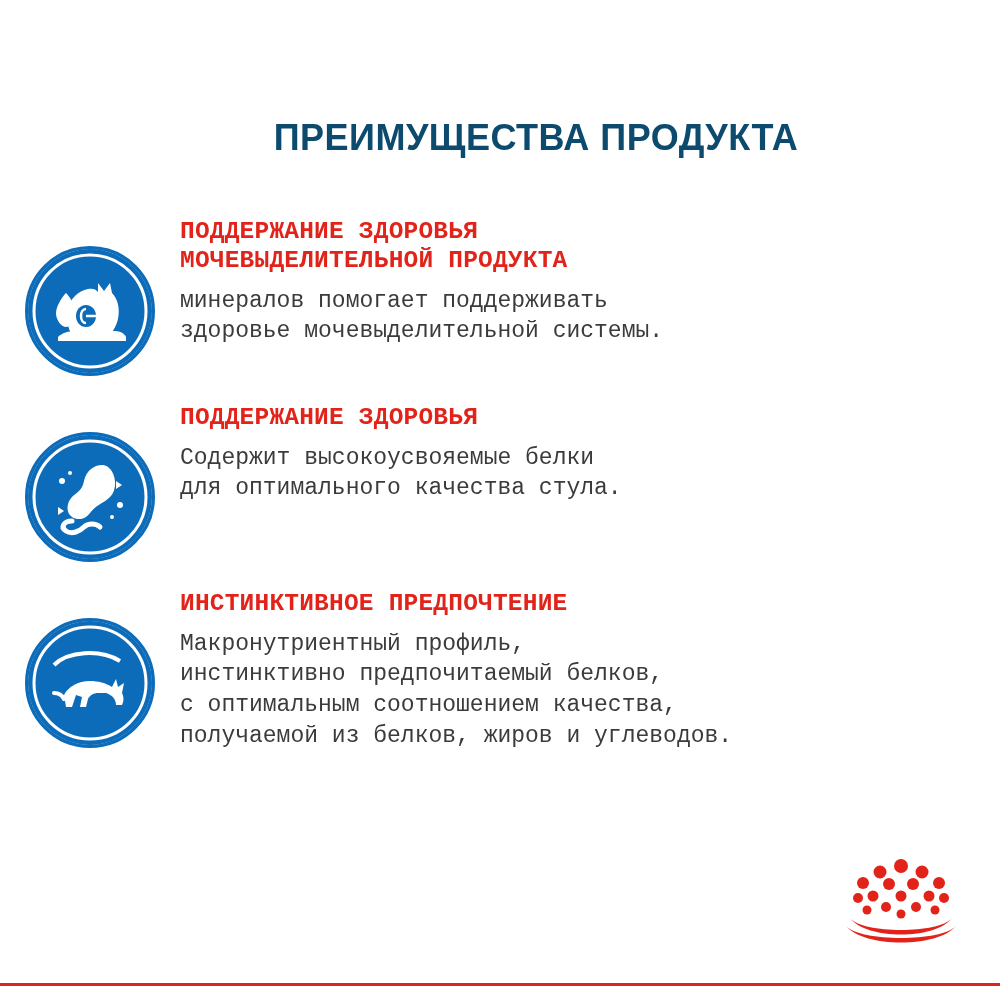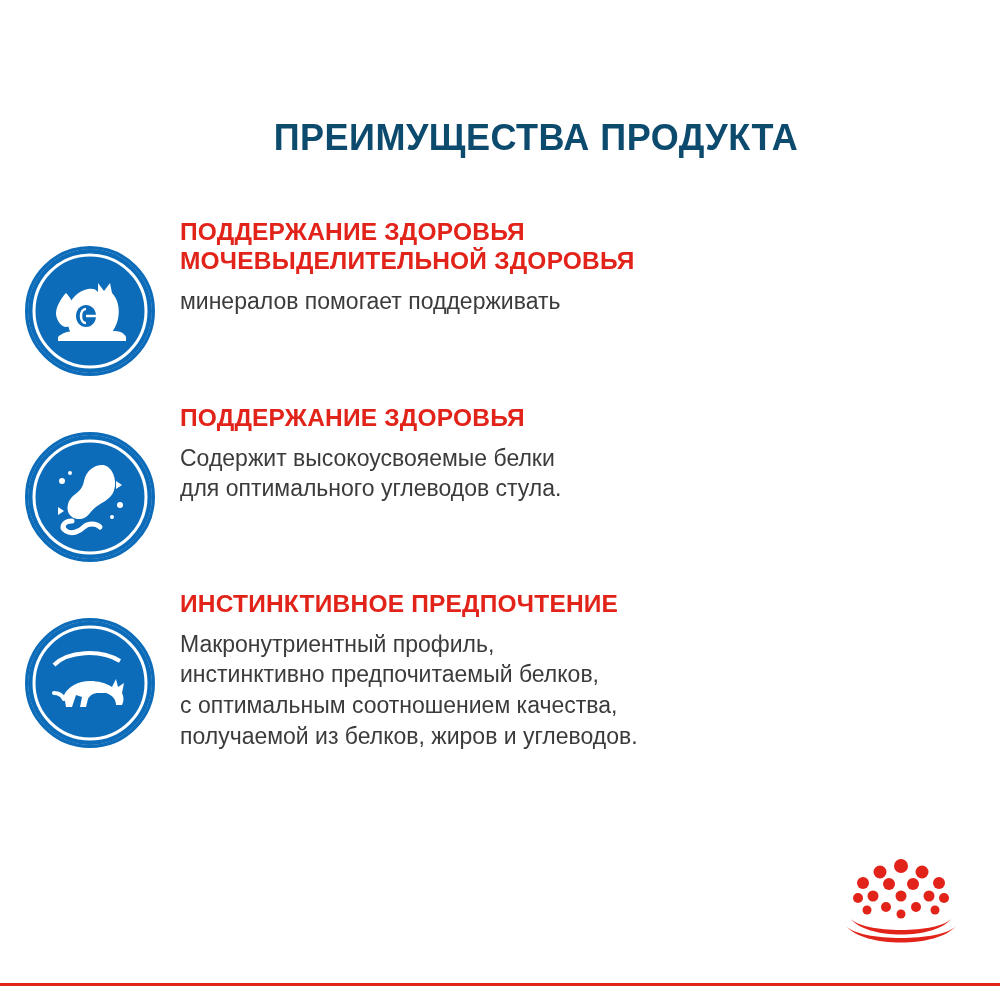--- a/index.html
+++ b/index.html
@@ -30,20 +30,21 @@
     letter-spacing: 0.5px;
     line-height: 1.1;
     white-space: nowrap;
     padding-left: 36px;
   }
   .benefits {
     position: absolute;
     top: 218px;
     left: 0;
     width: 820px;
+    font-family: Liberation Mono, monospace;
   }
   .benefit {
     display: flex;
     align-items: flex-start;
     margin-bottom: 28px;
   }
   .icon-wrap {
     flex: 0 0 auto;
     width: 180px;
     display: flex;
@@ -135,24 +136,25 @@
 
             <path d="M58 56 C52 56 48 61 48 67 C48 73 52 78 58 78 C64 78 68 73 68 67 C68 61 64 56 58 56 Z" fill="#0d6cb9"></path>
             <path d="M58 60 C55 60 53 63 53 67 C53 71 55 74 58 74" fill="none" stroke="#ffffff" stroke-width="2.5"></path>
             <path d="M58 67 L68 67" stroke="#ffffff" stroke-width="2.5"></path>
           </svg>
         </span>
       </div>
       <div class="benefit-text">
         <p class="benefit-heading">
           <span>ПОДДЕРЖАНИЕ ЗДОРОВЬЯ</span><br>
-          <span>МОЧЕВЫДЕЛИТЕЛЬНОЙ ЗДОРОВЬЯ</span>
+          <span>МОЧЕВЫДЕЛИТЕЛЬНОЙ ПРОДУКТА</span>
         </p>
         <p class="benefit-body">
           <span>минералов помогает поддерживать</span>
+          <span>здоровье мочевыделительной системы.</span>
         </p>
       </div>
     </div>
 
     <div class="benefit">
       <div class="icon-wrap">
         <span class="icon-circle">
           <svg viewBox="0 0 124 124" aria-hidden="true">
             <circle cx="62" cy="62" r="62" fill="#0d6cb9"></circle>
             <circle cx="62" cy="62" r="56" fill="none" stroke="#ffffff" stroke-width="3"></circle>
@@ -169,21 +171,21 @@
             <path d="M30 72 l6 4 -6 4 z" fill="#ffffff"></path>
           </svg>
         </span>
       </div>
       <div class="benefit-text">
         <p class="benefit-heading">
           <span>ПОДДЕРЖАНИЕ ЗДОРОВЬЯ</span><br>
         </p>
         <p class="benefit-body">
           <span>Содержит высокоусвояемые белки</span>
-          <span>для оптимального углеводов стула.</span>
+          <span>для оптимального качества стула.</span>
         </p>
       </div>
     </div>
 
     <div class="benefit">
       <div class="icon-wrap">
         <span class="icon-circle">
           <svg viewBox="0 0 124 124" aria-hidden="true">
             <circle cx="62" cy="62" r="62" fill="#0d6cb9"></circle>
             <circle cx="62" cy="62" r="56" fill="none" stroke="#ffffff" stroke-width="3"></circle>

